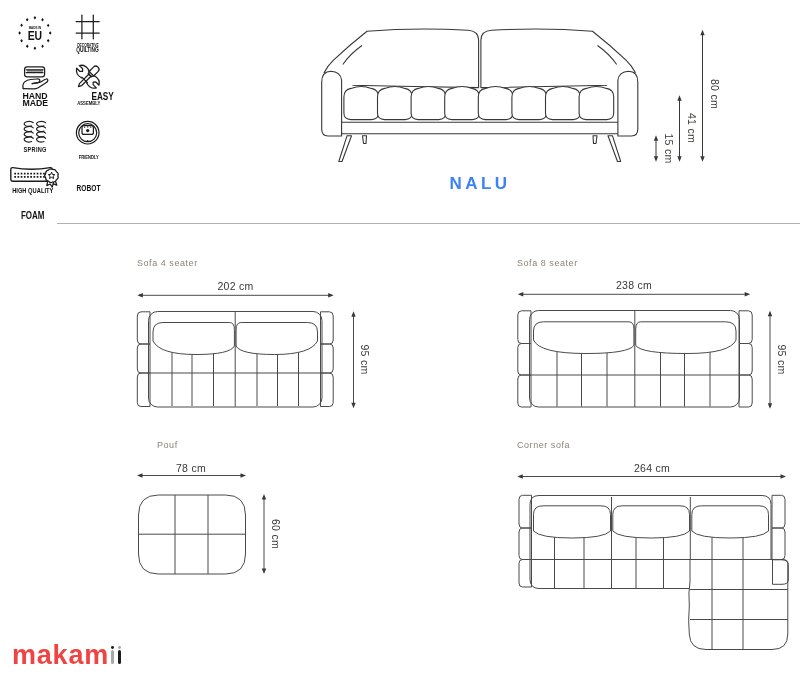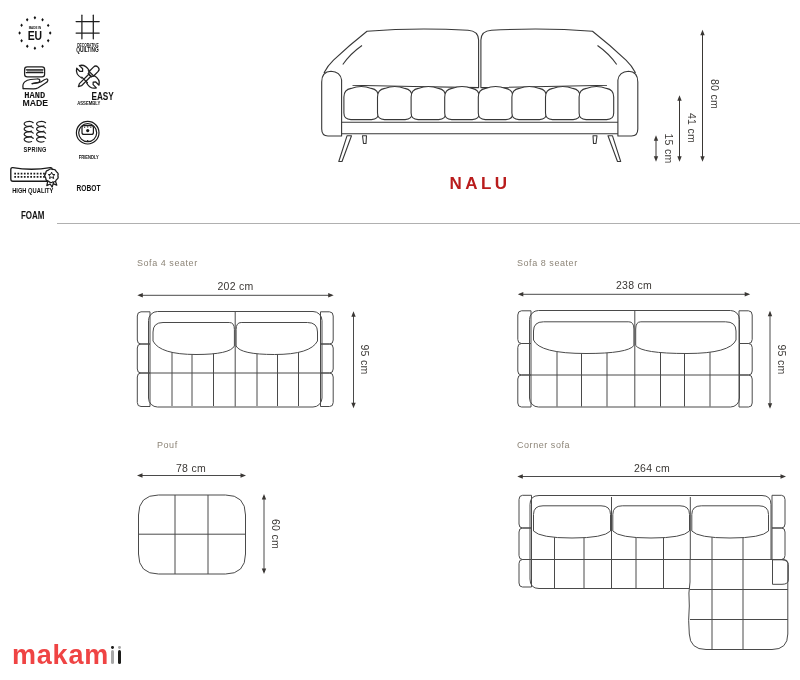--- a/index.html
+++ b/index.html
@@ -63,21 +63,21 @@
       <line x1="36" y1="69.9" x2="36" y2="72.5"></line>
         <line x1="38" y1="69.9" x2="38" y2="72.5"></line>
       <line x1="40" y1="69.9" x2="40" y2="72.5"></line>
         <line x1="42" y1="69.9" x2="42" y2="72.5"></line>
     </g>
     <path d="M23.2 88.7 Q22.1 84.3 24.7 81.9 Q27 79.8 30.6 79.5 L36.9 79 Q39.7 78.9 39.9 80.7 Q40 82.4 37.2 82.9 L32.2 83.7"></path>
     <path d="M32.2 83.7 L41.2 81.8 Q44.9 79.2 46.4 79 Q48 78.9 47.8 80.6 Q47.6 82 45.2 83.3 L38.2 87.7 Q36 88.9 33.2 88.8 L23.2 88.7"></path>
   </g>
 </svg>
 
-<div class="cap" style="left:5px;top:90.7px;width:60px;font-size:9px;font-family:Liberation Mono, monospace;"><span style="transform:scaleX(0.97)">HAND</span></div>
+<div class="cap" style="left:5px;top:90.7px;width:60px;font-size:9px;"><span style="transform:scaleX(0.97)">HAND</span></div>
 
 <div class="cap" style="left:5px;top:98.2px;width:60px;font-size:9px;"><span style="transform:scaleX(0.97)">MADE</span></div>
 
 <svg class="abs" style="left:72px;top:62px" width="34" height="30" viewBox="72 62 34 30">
   <g fill="none" stroke="#1f1f1f" stroke-width="1.25" stroke-linejoin="round" stroke-linecap="round">
 
     <g transform="rotate(-45 88.3 76.8)">
       <path d="M77.2 75.3 L90.5 75.3 M77.2 78.3 L90.5 78.3 M77.2 75.3 L74.3 76.8 L77.2 78.3 M90.5 74.4 L90.5 79.2"></path>
       <rect x="90.5" y="73.6" width="11.5" height="6.4" rx="3.2"></rect>
     </g>
@@ -201,21 +201,21 @@
     <path d="M656 161.7 L653.8 156.2 L658.2 156.2 Z"></path>
   </g>
 
   <g fill="#3a3734" font-size="10.5" letter-spacing="0.3">
     <text x="711" y="94" text-anchor="middle" transform="rotate(90 711 94)">80 cm</text>
     <text x="688" y="128" text-anchor="middle" transform="rotate(90 688 128)">41 cm</text>
     <text x="664.5" y="148.5" text-anchor="middle" transform="rotate(90 664.5 148.5)">15 cm</text>
   </g>
 </svg>
 
-<div class="abs" style="left:309px;top:174px;width:342px;text-align:center;font-size:17px;font-weight:bold;color:#b91c1c;letter-spacing:3.4px;">NALU</div>
+<div class="abs" style="left:309px;top:174px;width:342px;text-align:center;font-size:17px;font-weight:bold;color:#3b82f6;letter-spacing:3.4px;">NALU</div>
 
 <div class="abs" style="left:57px;top:223px;width:743px;height:1px;background:#b0b0b0;"></div>
 
 <div class="title" style="left:137px;top:257.5px;">Sofa 4 seater</div>
 
 <svg class="abs" style="left:125px;top:278px" width="250" height="135" viewBox="125 278 250 135">
   <g fill="none" stroke="#4a4a4a" stroke-width="1" stroke-linejoin="round">
 
     <g>
       <line x1="139" y1="295.3" x2="332" y2="295.3"></line>

